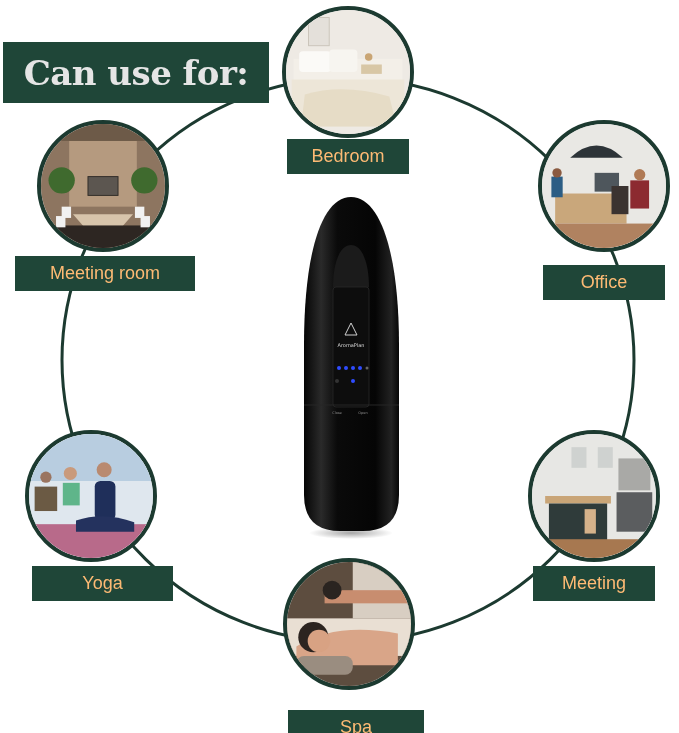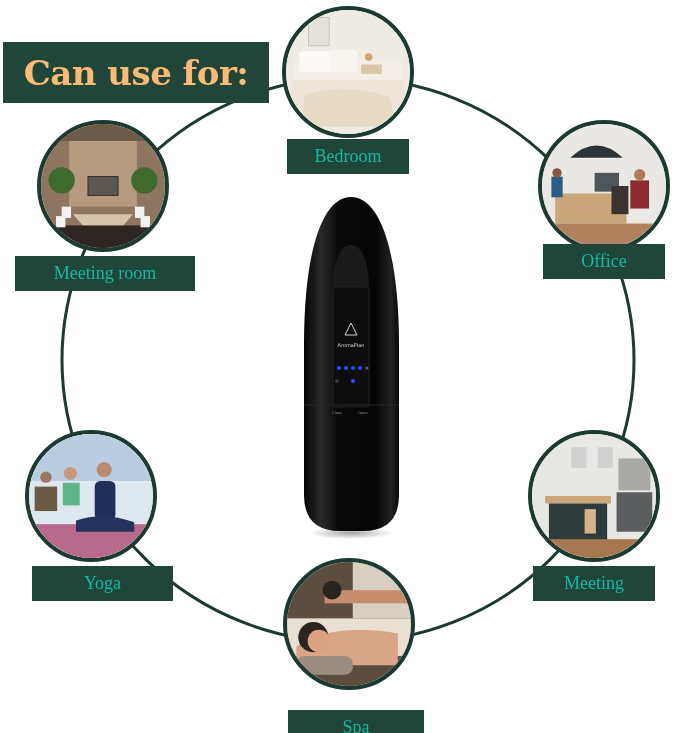--- a/index.html
+++ b/index.html
@@ -1,24 +1,24 @@
 <!DOCTYPE html>
 <html><head>
 <meta charset="utf-8">
 <style>
   html, body { margin:0; padding:0; background:#ffffff; }
   body { width:679px; height:733px; position:relative; overflow:hidden; font-family:"DejaVu Sans", sans-serif; }
   .ring-svg { position:absolute; left:0; top:0; width:679px; height:733px; z-index:0; }
   .header { position:absolute; left:3px; top:42px; width:266px; height:61px; background:#1f4638; z-index:3;
             display:flex; align-items:center; justify-content:center; }
-  .header span { color:#fdba74; font-family:"DejaVu Serif", serif; font-weight:bold; font-size:34px; letter-spacing:-0.5px;text-align:center; }
+  .header span { color:#e5e5e5; font-family:"DejaVu Serif", serif; font-weight:bold; font-size:34px; letter-spacing:-0.5px;text-align:center; }
   .photo { position:absolute; width:132px; height:132px; border-radius:50%; border:4px solid #1c3a30; overflow:hidden; z-index:2; box-sizing:border-box; background:#ddd; }
   .photo svg { width:100%; height:100%; display:block; }
   .label { position:absolute; height:35px; background:#1f4638; z-index:3; display:flex; align-items:center; justify-content:center; }
-  .label span { color:#14b8a6; font-family:Liberation Serif, serif; font-size:18px; }
+  .label span { color:#fdba74; font-family:Liberation Sans, sans-serif; font-size:18px; }
   .device { position:absolute; left:303px; top:195px; width:97px; height:345px; z-index:2; }
 </style>
 </head>
 <body>
 
 <svg class="ring-svg" viewBox="0 0 679 733">
   <ellipse cx="348" cy="360" rx="286" ry="282" fill="none" stroke="#1c3a30" stroke-width="3"></ellipse>
 </svg>
 
 <div class="header">
@@ -71,21 +71,21 @@
     <rect x="56" y="52" width="26" height="20" fill="#4e565c"></rect>
     <rect x="14" y="74" width="76" height="32" fill="#c9a77b"></rect>
     <rect x="10" y="56" width="12" height="22" fill="#2c5d84"></rect>
     <circle cx="16" cy="52" r="5" fill="#8a5a40"></circle>
     <rect x="94" y="60" width="20" height="30" fill="#8c2a30"></rect>
     <circle cx="104" cy="54" r="6" fill="#b07a55"></circle>
     <rect x="74" y="66" width="18" height="30" fill="#3b3330"></rect>
     <rect x="0" y="106" width="132" height="26" fill="#b08260"></rect>
   </svg>
 </div>
-<div class="label" style="left:543px; top:244px; width:122px;">
+<div class="label" style="left:543px; top:265px; width:122px;">
   <span>Office</span>
 </div>
 
 <div class="photo" style="left:25px; top:430px;">
   <svg viewBox="0 0 132 132" preserveAspectRatio="none">
     <rect width="132" height="132" fill="#dfe7ee"></rect>
     <rect x="0" y="0" width="132" height="50" fill="#b8cde0"></rect>
     <rect x="0" y="96" width="132" height="36" fill="#b86a8a"></rect>
     <circle cx="44" cy="42" r="7" fill="#c99a7c"></circle>
     <rect x="36" y="52" width="18" height="24" fill="#5fb58a"></rect>

